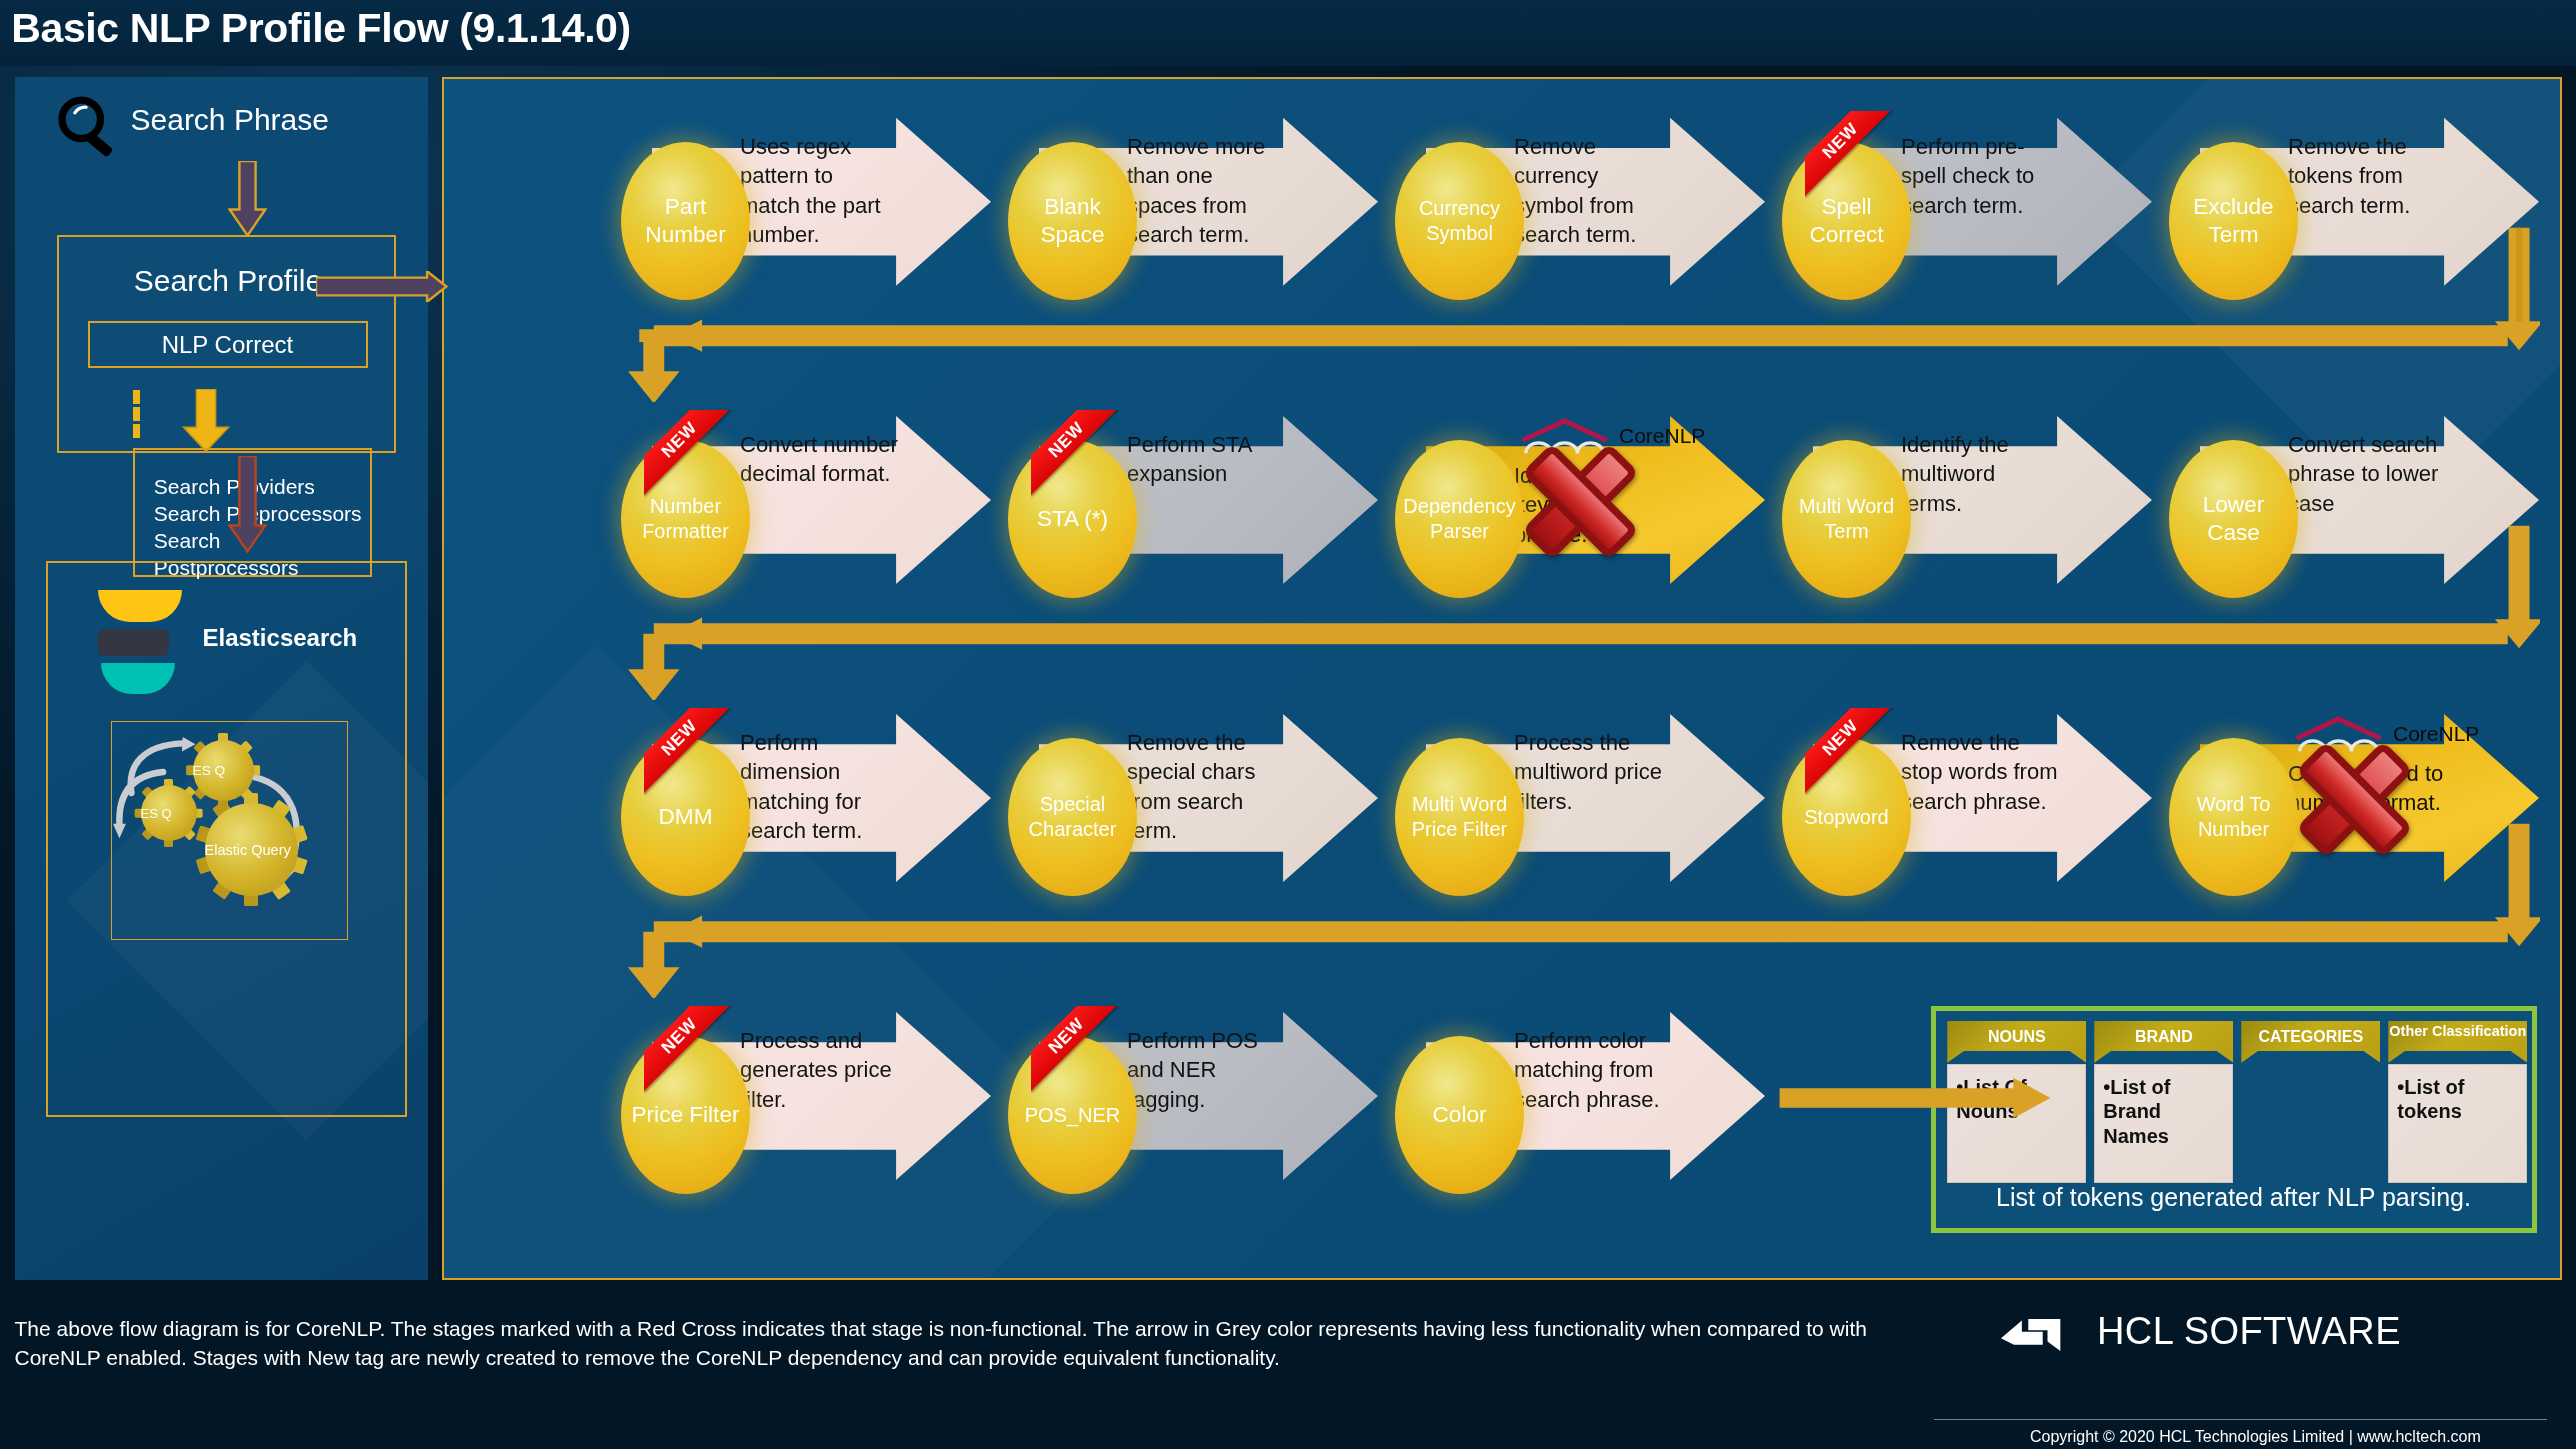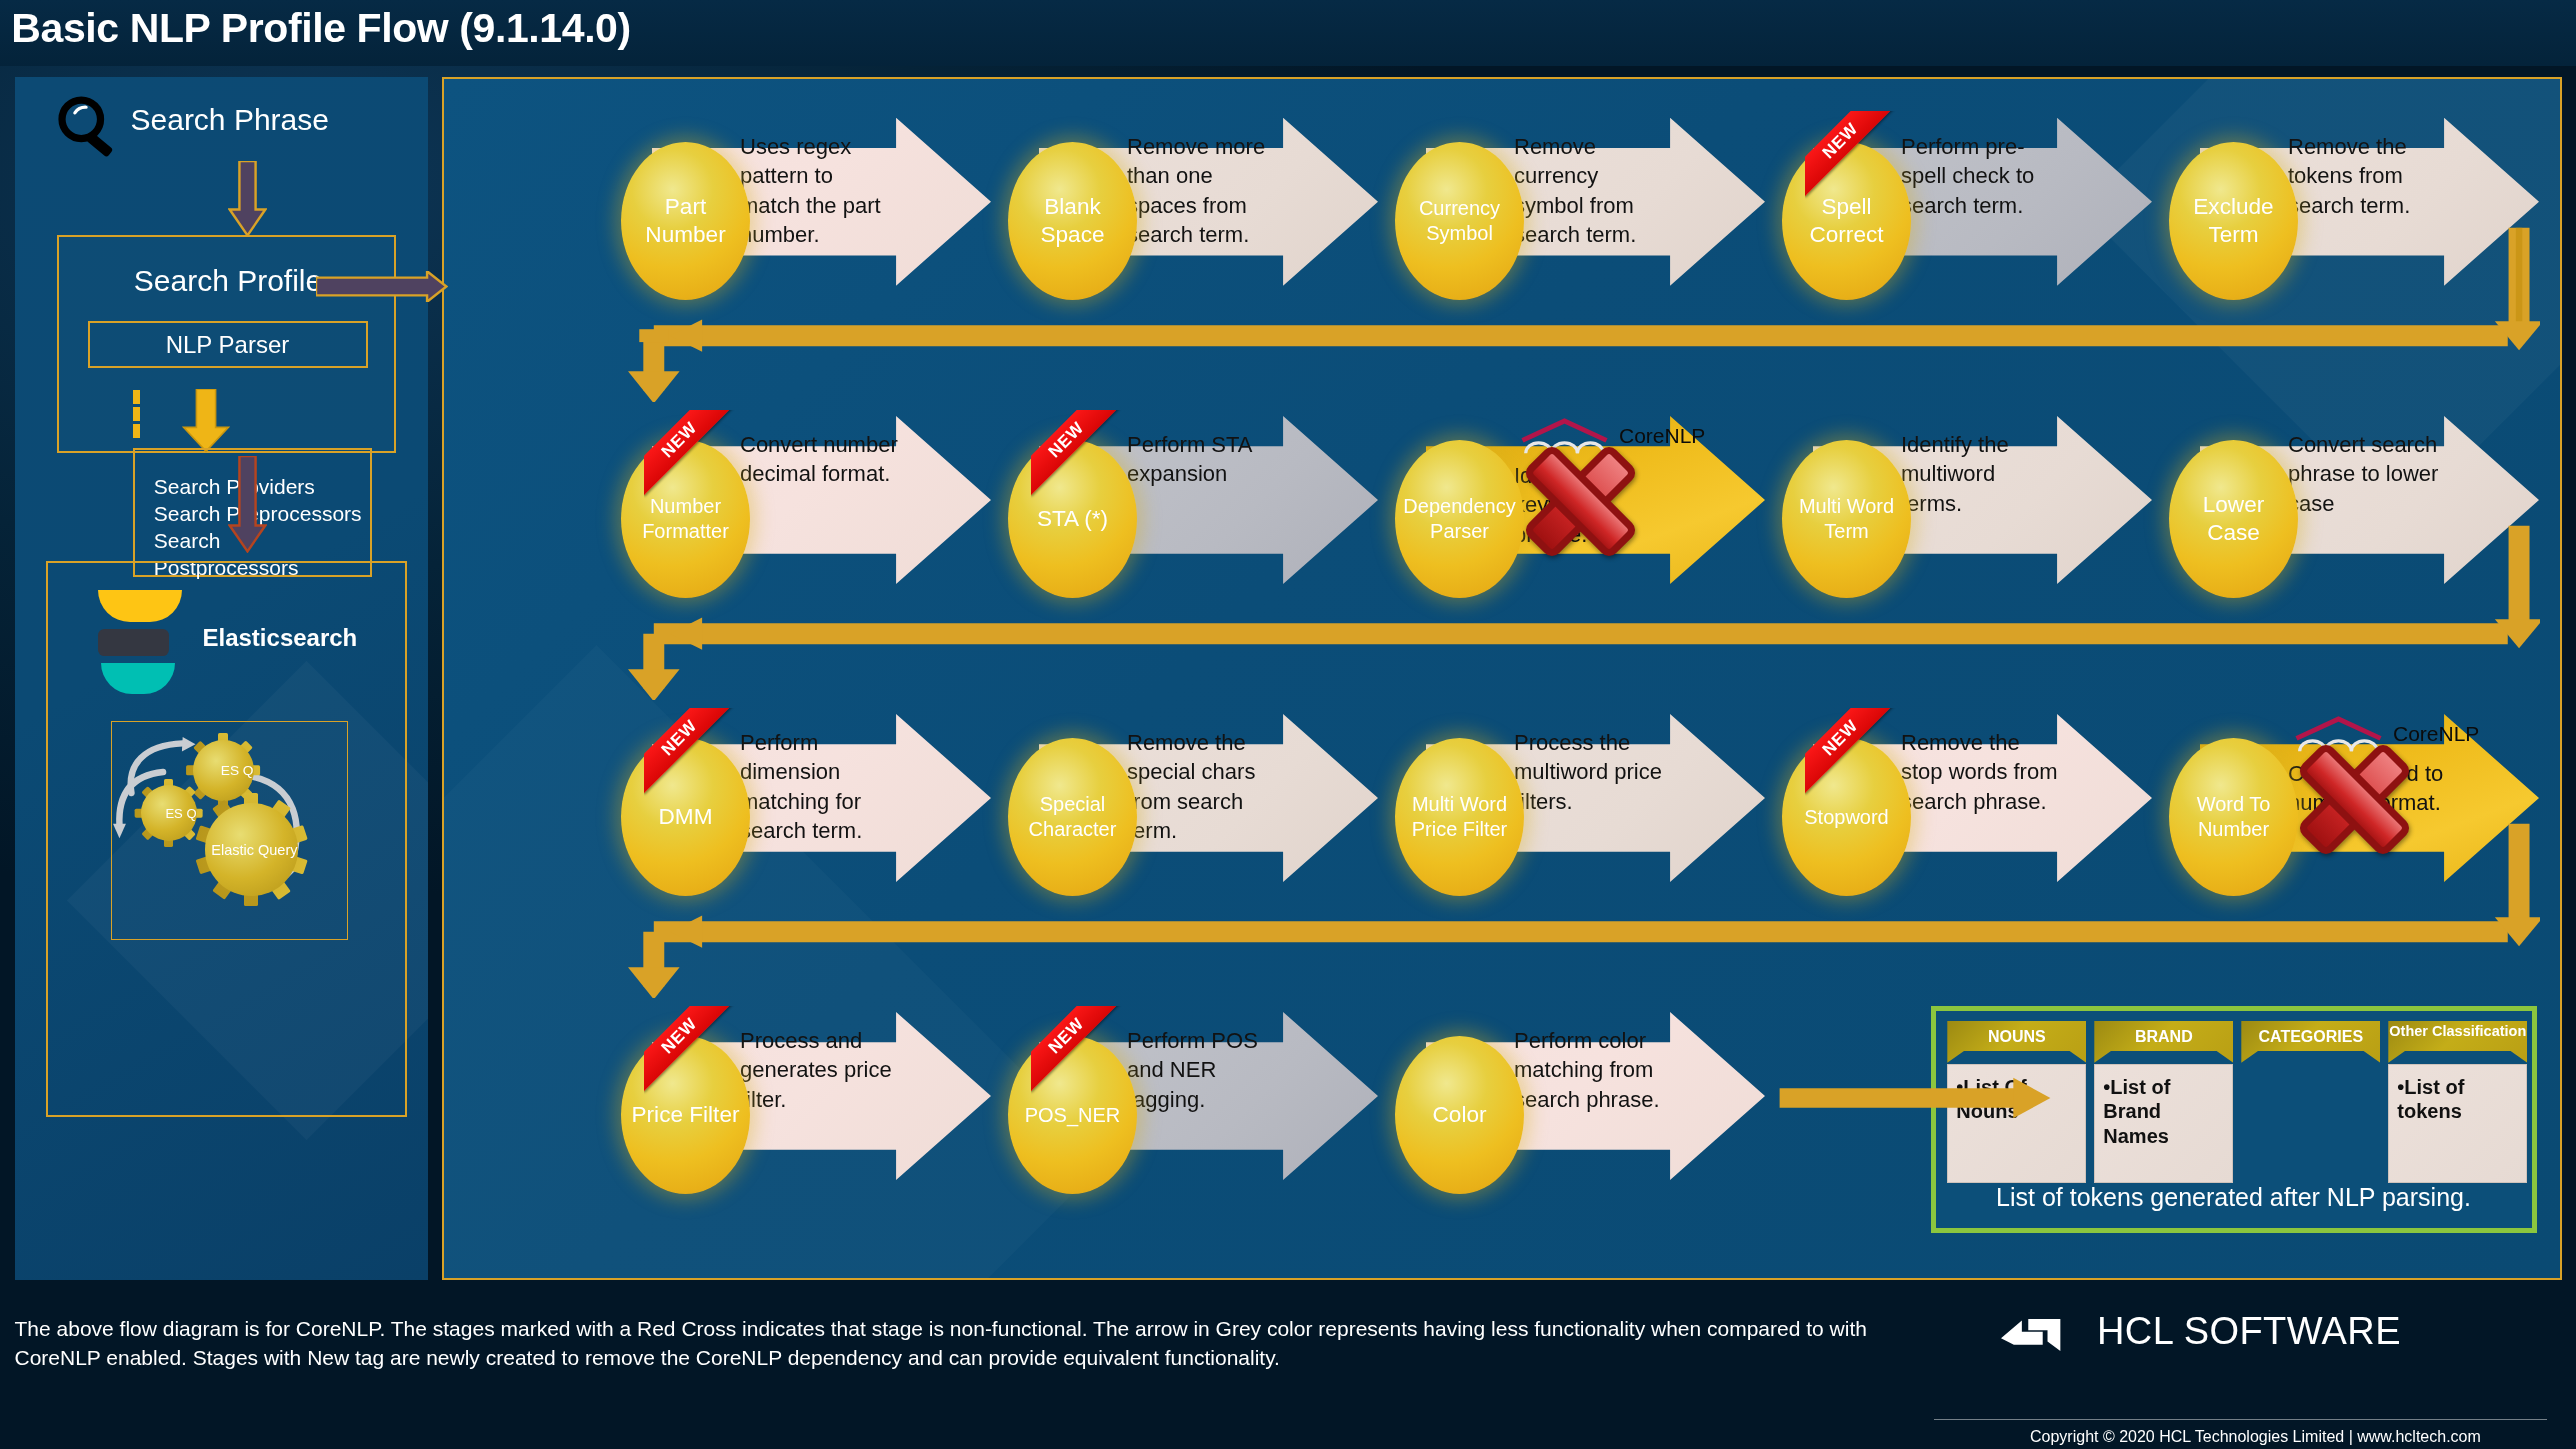--- a/index.html
+++ b/index.html
@@ -120,21 +120,21 @@
   .gear .tooth {
     position: absolute; left: 50%; top: -11%;
     width: 16%; height: 122%;
     background: linear-gradient(180deg,#d9bb33,#b7961b);
     transform-origin: 50% 50%;
     margin-left: -8%;
     border-radius: 1.6px;
   }
   .gear .lbl {
     position: absolute; left:0; top:50%; width:100%; transform: translateY(-50%);
-    text-align:right; color:#fff; z-index: 3;
+    text-align:left; color:#fff; z-index: 3;
   }
   .cur-arrow { position: absolute; }
 
   
   .flow-panel {
     position: absolute; left: 442px; top: 77px; width: 2120px; height: 1203px;
     background: linear-gradient(135deg,#0d5380 0%,#0b4d78 40%,#0a4a73 100%);
     border: 2.4px solid #d9a227;
     overflow: hidden;
   }
@@ -290,21 +290,21 @@
       <div class="srch-label">Search Phrase</div>
     </div>
 
     <svg class="arrow-purple-down" viewBox="0 0 48 94">
       <polygon points="14,0 34,0 34,60 46,60 24,92 2,60 14,60" fill="#4f4260" stroke="#d9a227" stroke-width="3"></polygon>
     </svg>
 
     <div class="sp-box">
       <div class="sp-title">Search Profile</div>
       <div class="nlp-box">
-        <span class="nlp-label">NLP Parser</span>
+        <span class="nlp-label">NLP Correct</span>
       </div>
       <div class="dashed-down"></div>
       <svg class="gold-down" viewBox="0 0 60 80">
         <polygon points="18,0 42,0 42,48 58,48 30,78 2,48 18,48" fill="#efb516" stroke="#c9960f" stroke-width="2"></polygon>
       </svg>
       <div class="providers-box">
         <div class="plines">
           <div class="pline">Search Providers</div>
           <div class="pline">Search Preprocessors</div>
           <div class="pline">Search Postprocessors</div>

